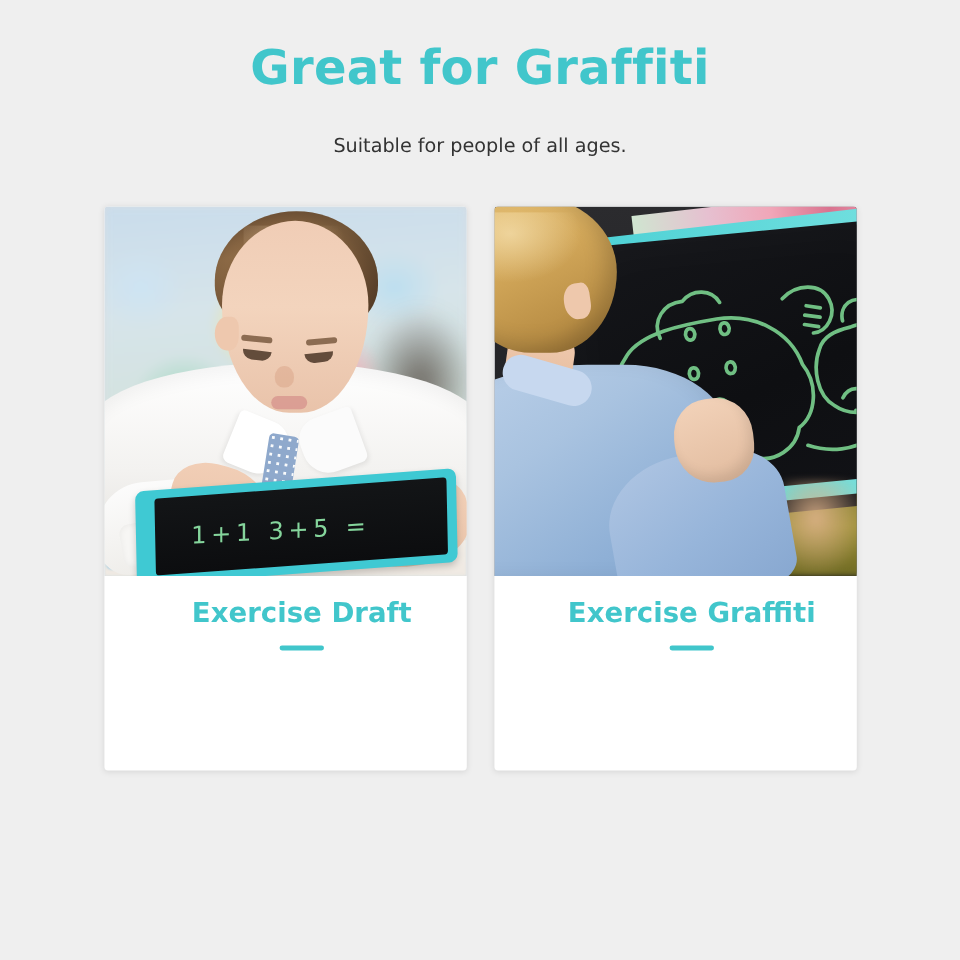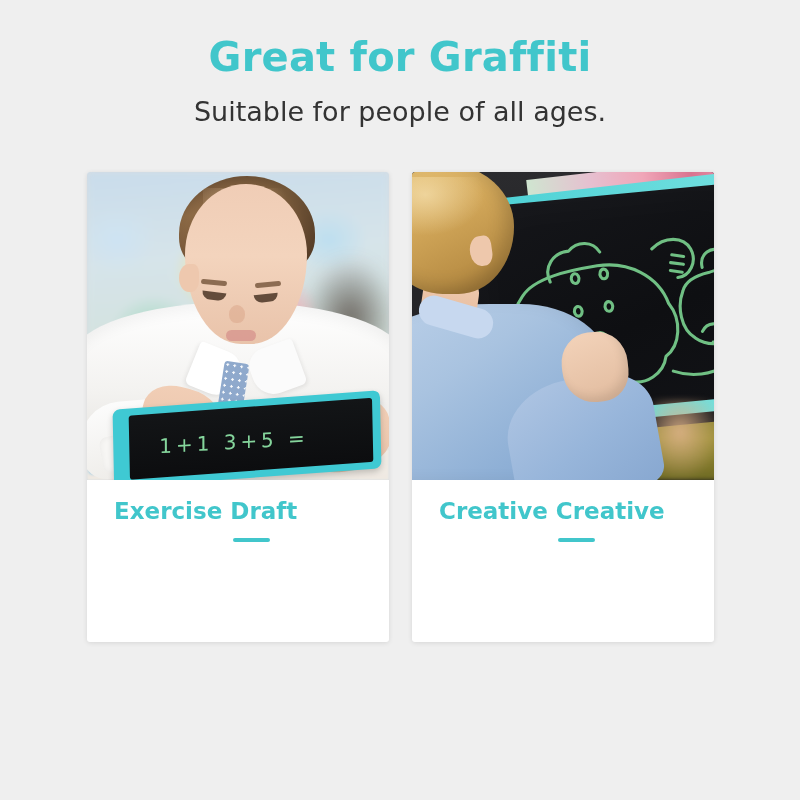--- a/index.html
+++ b/index.html
@@ -35,22 +35,22 @@
 
   .headline {
     font-size: 40px;
     font-weight: 700;
     color: #41c6cb;
     letter-spacing: 0.2px;
     line-height: 1.15;
   }
 
   .subhead {
-    margin-top: 14px;
-    font-size: 27px;
+    margin-top: 32px;
+    font-size: 16px;
     font-weight: 400;
     color: #333333;
     line-height: 1.3;
   }
 
   
   .cards {
     position: absolute;
     top: 172px;
     left: 87px;
@@ -75,21 +75,21 @@
     position: relative;
     width: 100%;
     height: 308px;
     overflow: hidden;
     background: #d8dde2;
   }
 
   .card-body {
     flex: 1;
     padding-top: 18px;
-    text-align: left;
+    text-align: center;
     padding-left: 27px;
   }
 
   .card-title {
     font-size: 23px;
     font-weight: 700;
     color: #41c6cb;
     line-height: 1.2;
   }
 
@@ -506,21 +506,21 @@
         <div class="p2-shirt"></div>
         <div class="p2-sleeve"></div>
         <div class="p2-neck"></div>
         <div class="p2-collar"></div>
         <div class="p2-hair"></div>
         <div class="p2-ear"></div>
         <div class="p2-fist"></div>
       </div>
 
       <div class="card-body">
-        <div class="card-title">Creative Creative</div>
+        <div class="card-title">Exercise Graffiti</div>
         <div class="card-divider"></div>
       </div>
     </div>
 
   </div>
 
   <div class="footer-space"></div>
 </div>
 
 </body></html>

